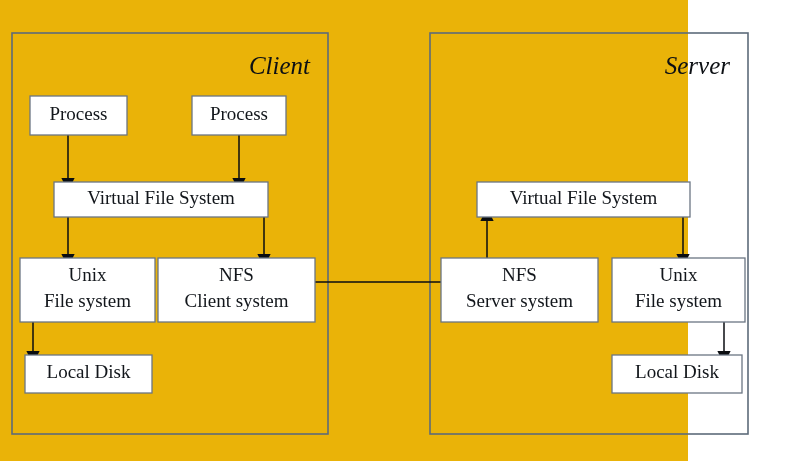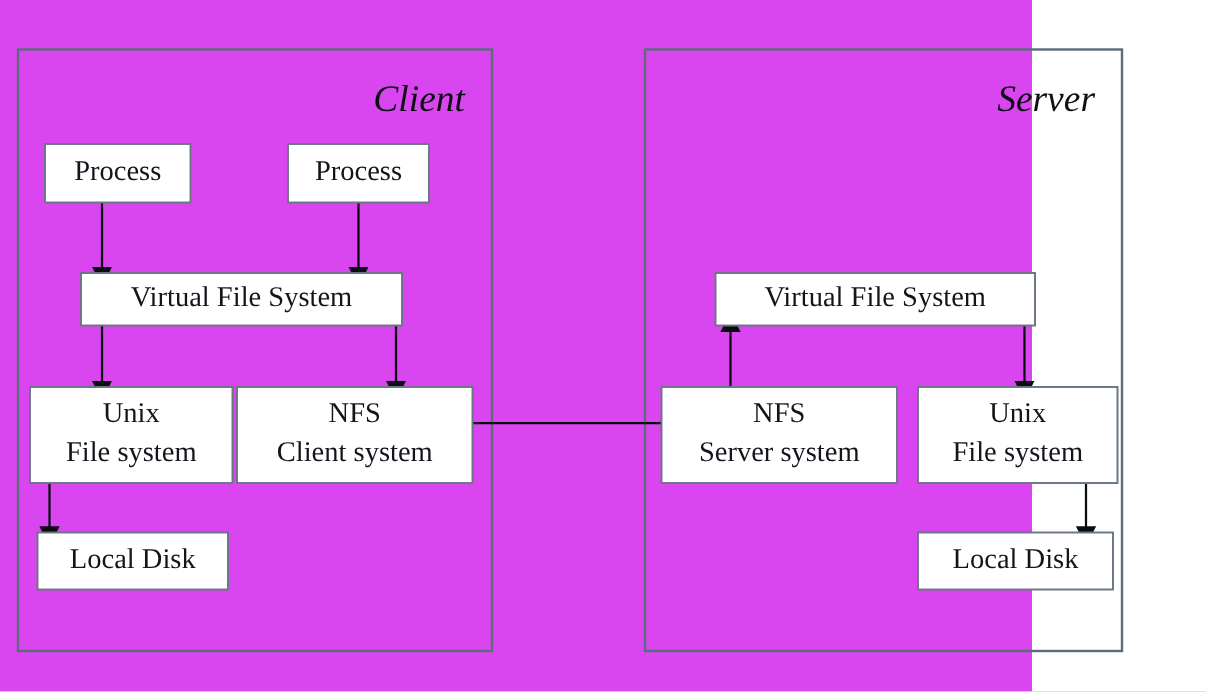--- a/index.html
+++ b/index.html
@@ -11,21 +11,21 @@
   body {
     width: 804px;
     height: 461px;
     font-family: "Liberation Serif", "DejaVu Serif", serif;
     overflow: hidden;
   }
   #diagram-root {
     position: relative;
     width: 688px;
     height: 461px;
-    background: #d946ef;
+    background: #eab308;
   }
   svg#nfs-diagram {
     display: block;
     width: 804px;
     height: 461px;
   }
   .container-rect {
     fill: none;
     stroke: #5d6b7a;
     stroke-width: 1.6;

